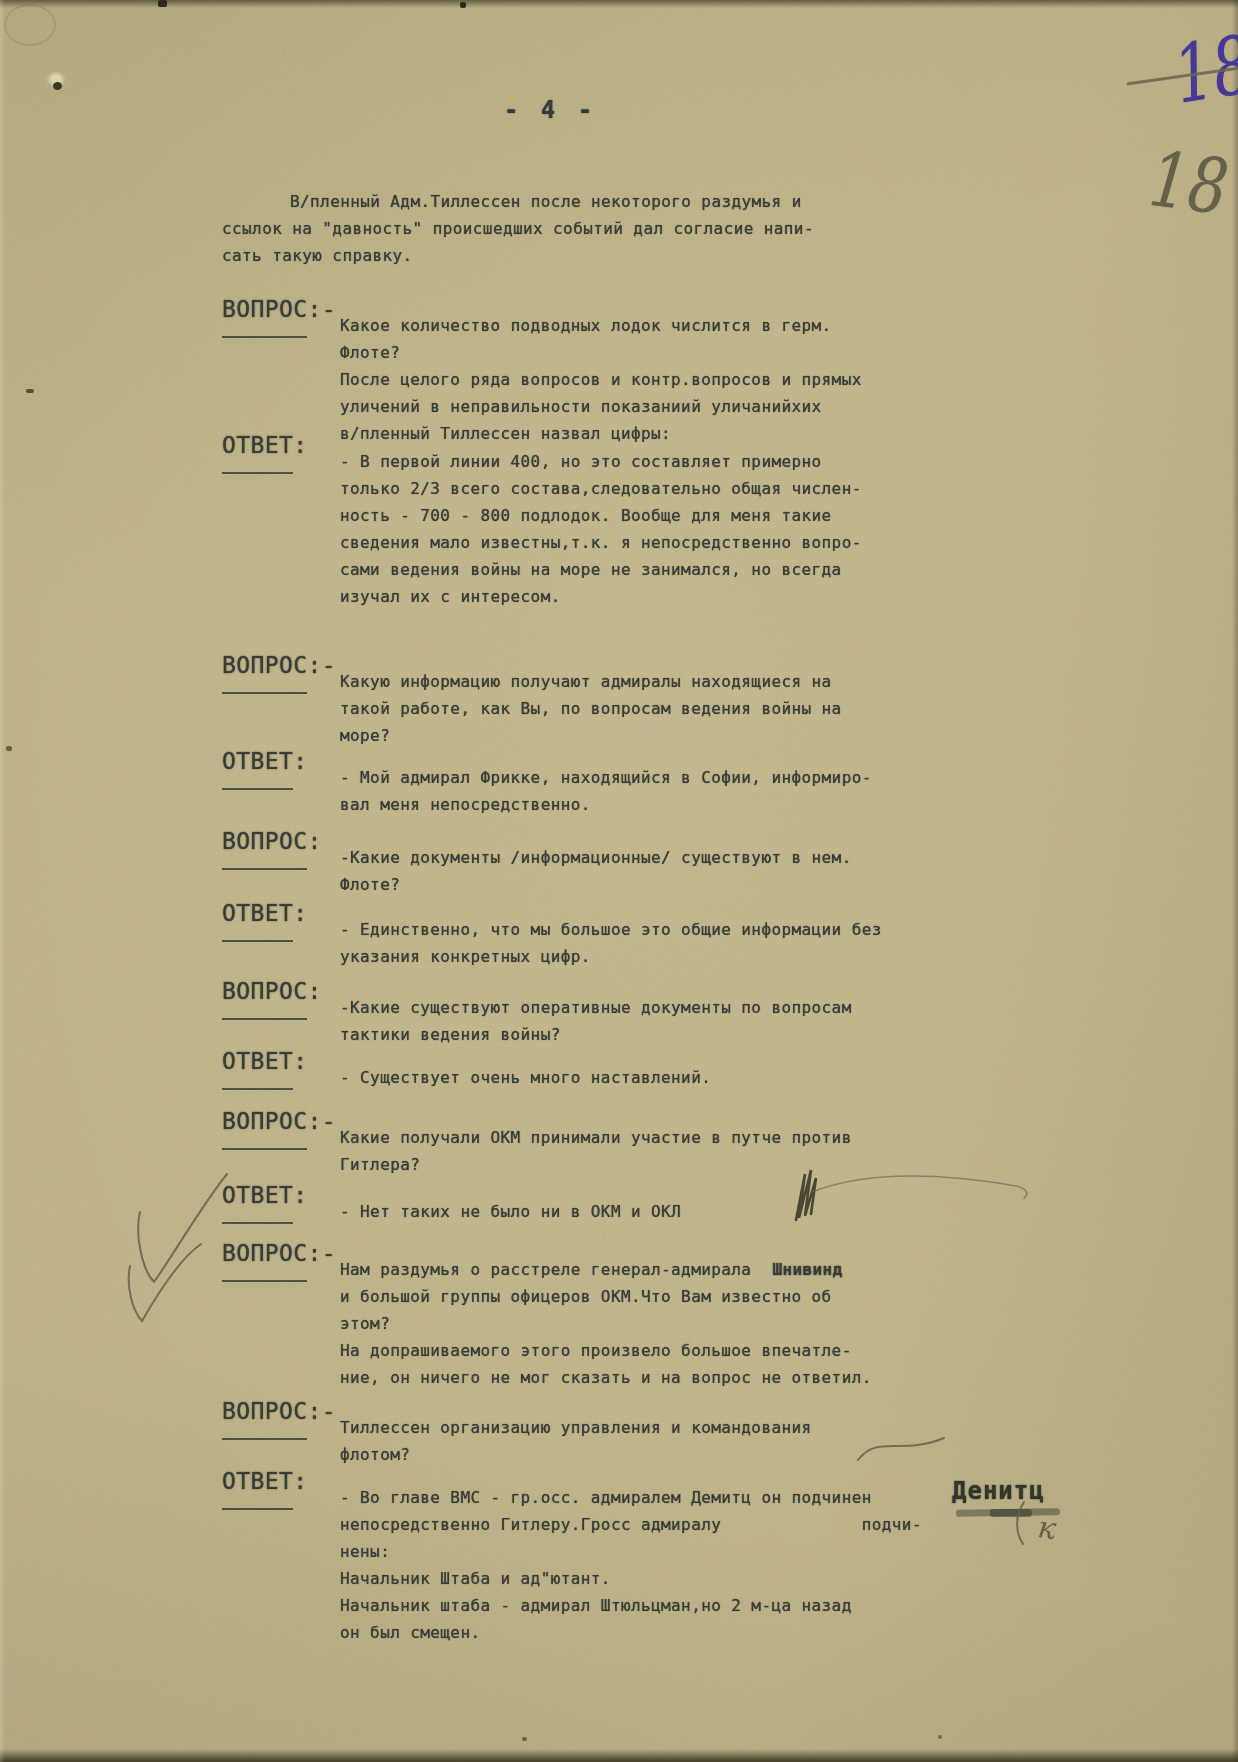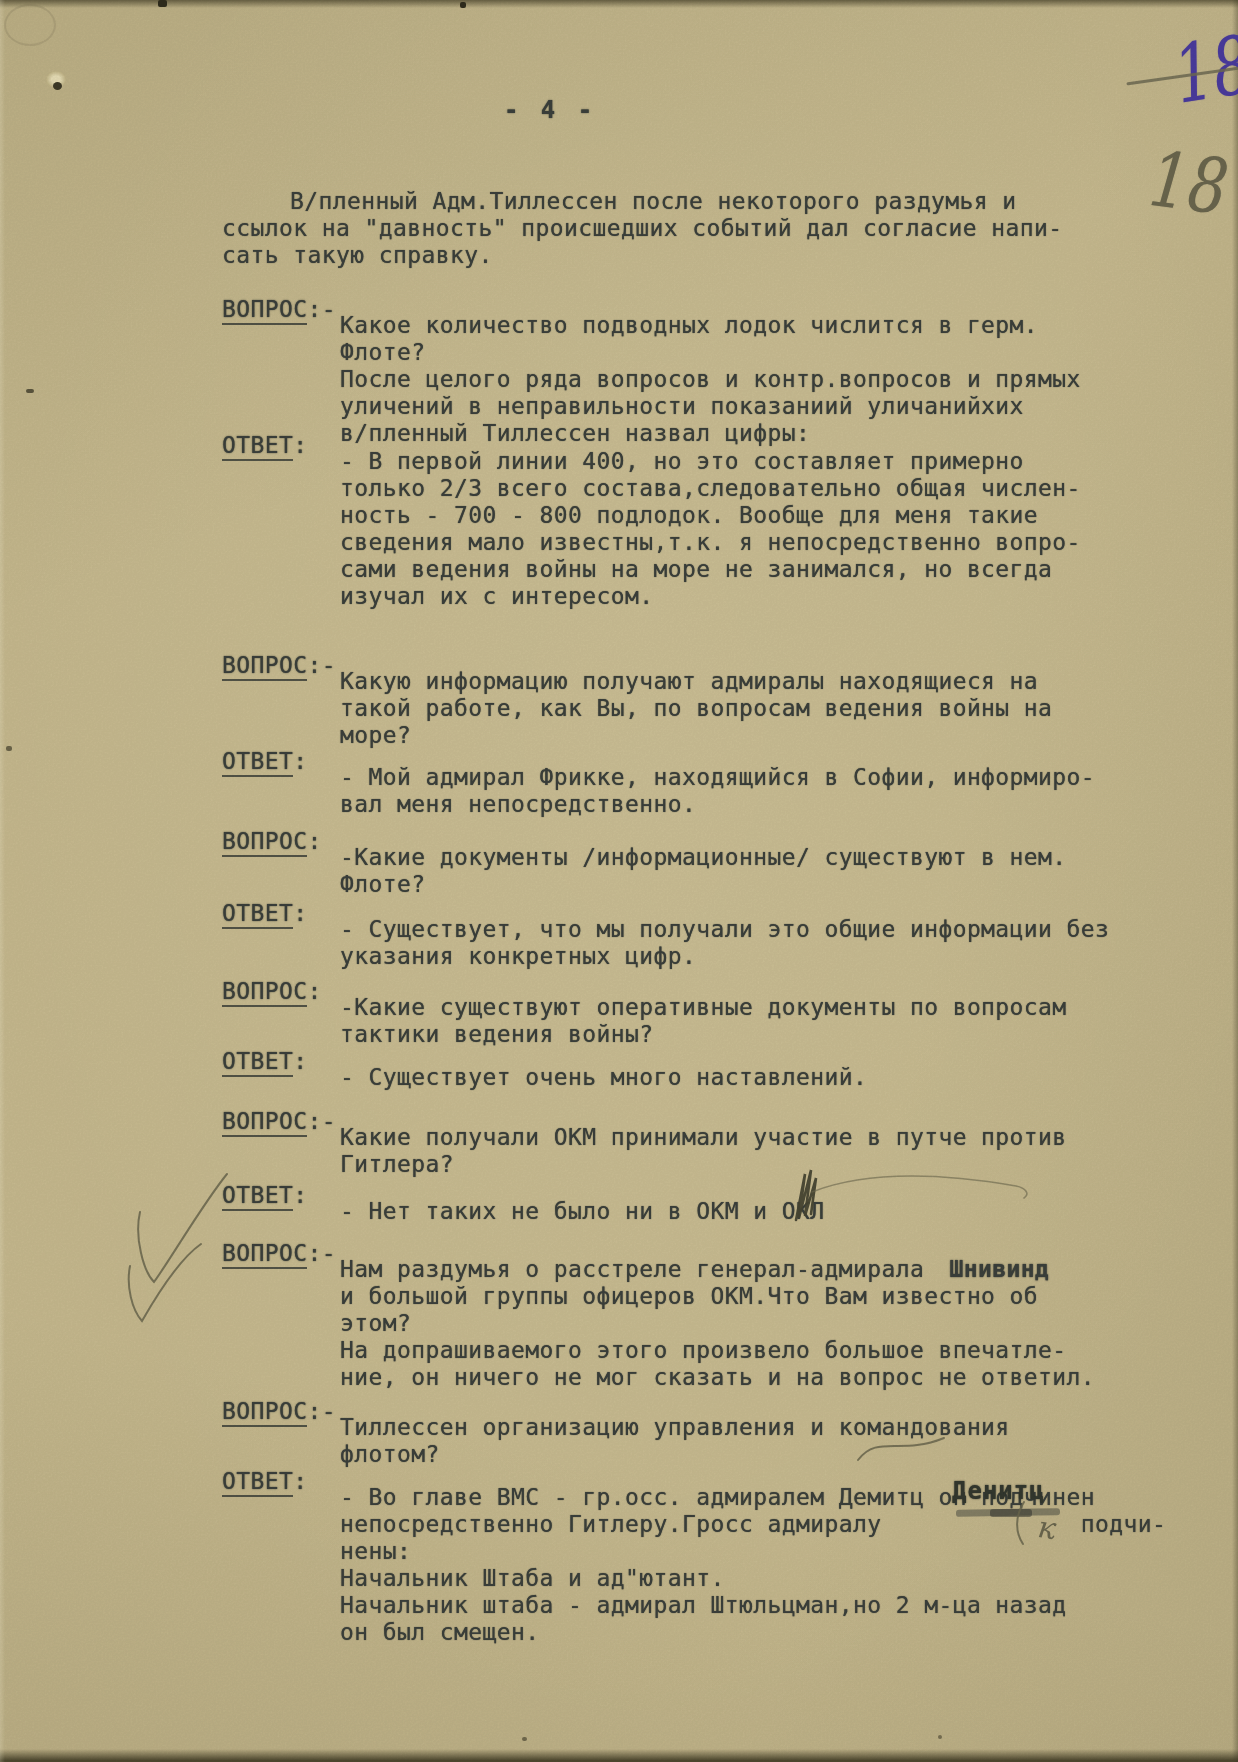--- a/index.html
+++ b/index.html
@@ -9,28 +9,28 @@
       radial-gradient(ellipse at 52% 42%, rgba(255,248,214,0.10), rgba(0,0,0,0) 72%),
       linear-gradient(160deg, rgba(116,106,66,0.12), rgba(0,0,0,0) 28%),
       linear-gradient(15deg, rgba(92,82,46,0.10), rgba(0,0,0,0) 22%),
       linear-gradient(282deg, rgba(96,88,52,0.10), rgba(0,0,0,0) 30%),
       #c9bc92;
     font-family:"DejaVu Sans Mono", monospace;
     color:#3b403c;
   }
   .txt{
     white-space:pre;
-    font-size:23px;line-height:27px;letter-spacing:0.4px;
+    font-size:16px;line-height:27px;letter-spacing:0.4px;
     text-shadow:0 0 1.1px rgba(47,52,48,0.85);
   }
   .blk{position:absolute;left:222px;}
   .blk .txt{position:absolute;left:118px;top:16px;}
   .lbl{font-size:23px;line-height:27px;letter-spacing:0.4px;
        text-shadow:0 0 1.5px rgba(40,45,41,0.9);}
-  .lblu{border-bottom:2.5px solid rgba(52,57,53,0.8);padding-bottom:1px;}
+  .lblu{border-bottom:2.5px solid rgba(52,57,53,0.8);padding-bottom:14px;}
   .b{font-weight:bold;text-shadow:0 0 1.7px rgba(35,40,36,0.95);padding-left:11px;}
   .pageno{position:absolute;left:430px;top:96px;width:240px;text-align:center;
     font-size:24px;font-weight:bold;letter-spacing:4px;
     text-shadow:0 0 1.4px rgba(40,45,41,0.9);}
   .intro{position:absolute;left:222px;top:188px;text-indent:68px;}
   .hand{position:absolute;font-family:"DejaVu Serif", serif;font-style:italic;}
   .hand-blue{left:1168px;top:30px;font-size:80px;color:#4a3ba2;
     transform:rotate(-9deg) scaleX(0.75);transform-origin:left top;
     text-shadow:0 0 1.2px rgba(74,59,162,0.55);}
   .hand-pencil18{left:1156px;top:134px;font-size:76px;color:#6b674f;
@@ -129,21 +129,21 @@
   </div>
 
   <div class="blk" style="top:828px;">
     <span class="lbl"><span class="lblu">ВОПРОС</span><span>:</span></span>
     <div class="txt">-Какие документы /информационные/ существуют в нем.
 Флоте?</div>
   </div>
 
   <div class="blk" style="top:900px;">
     <span class="lbl"><span class="lblu">ОТВЕТ</span><span>:</span></span>
-    <div class="txt">- Существует, что мы получали это общие информации без
+    <div class="txt">- Единственно, что мы большое это общие информации без
 указания конкретных цифр.</div>
   </div>
 
   <div class="blk" style="top:978px;">
     <span class="lbl"><span class="lblu">ВОПРОС</span><span>:</span></span>
     <div class="txt">-Какие существуют оперативные документы по вопросам
 тактики ведения войны?</div>
   </div>
 
   <div class="blk" style="top:1048px;">

